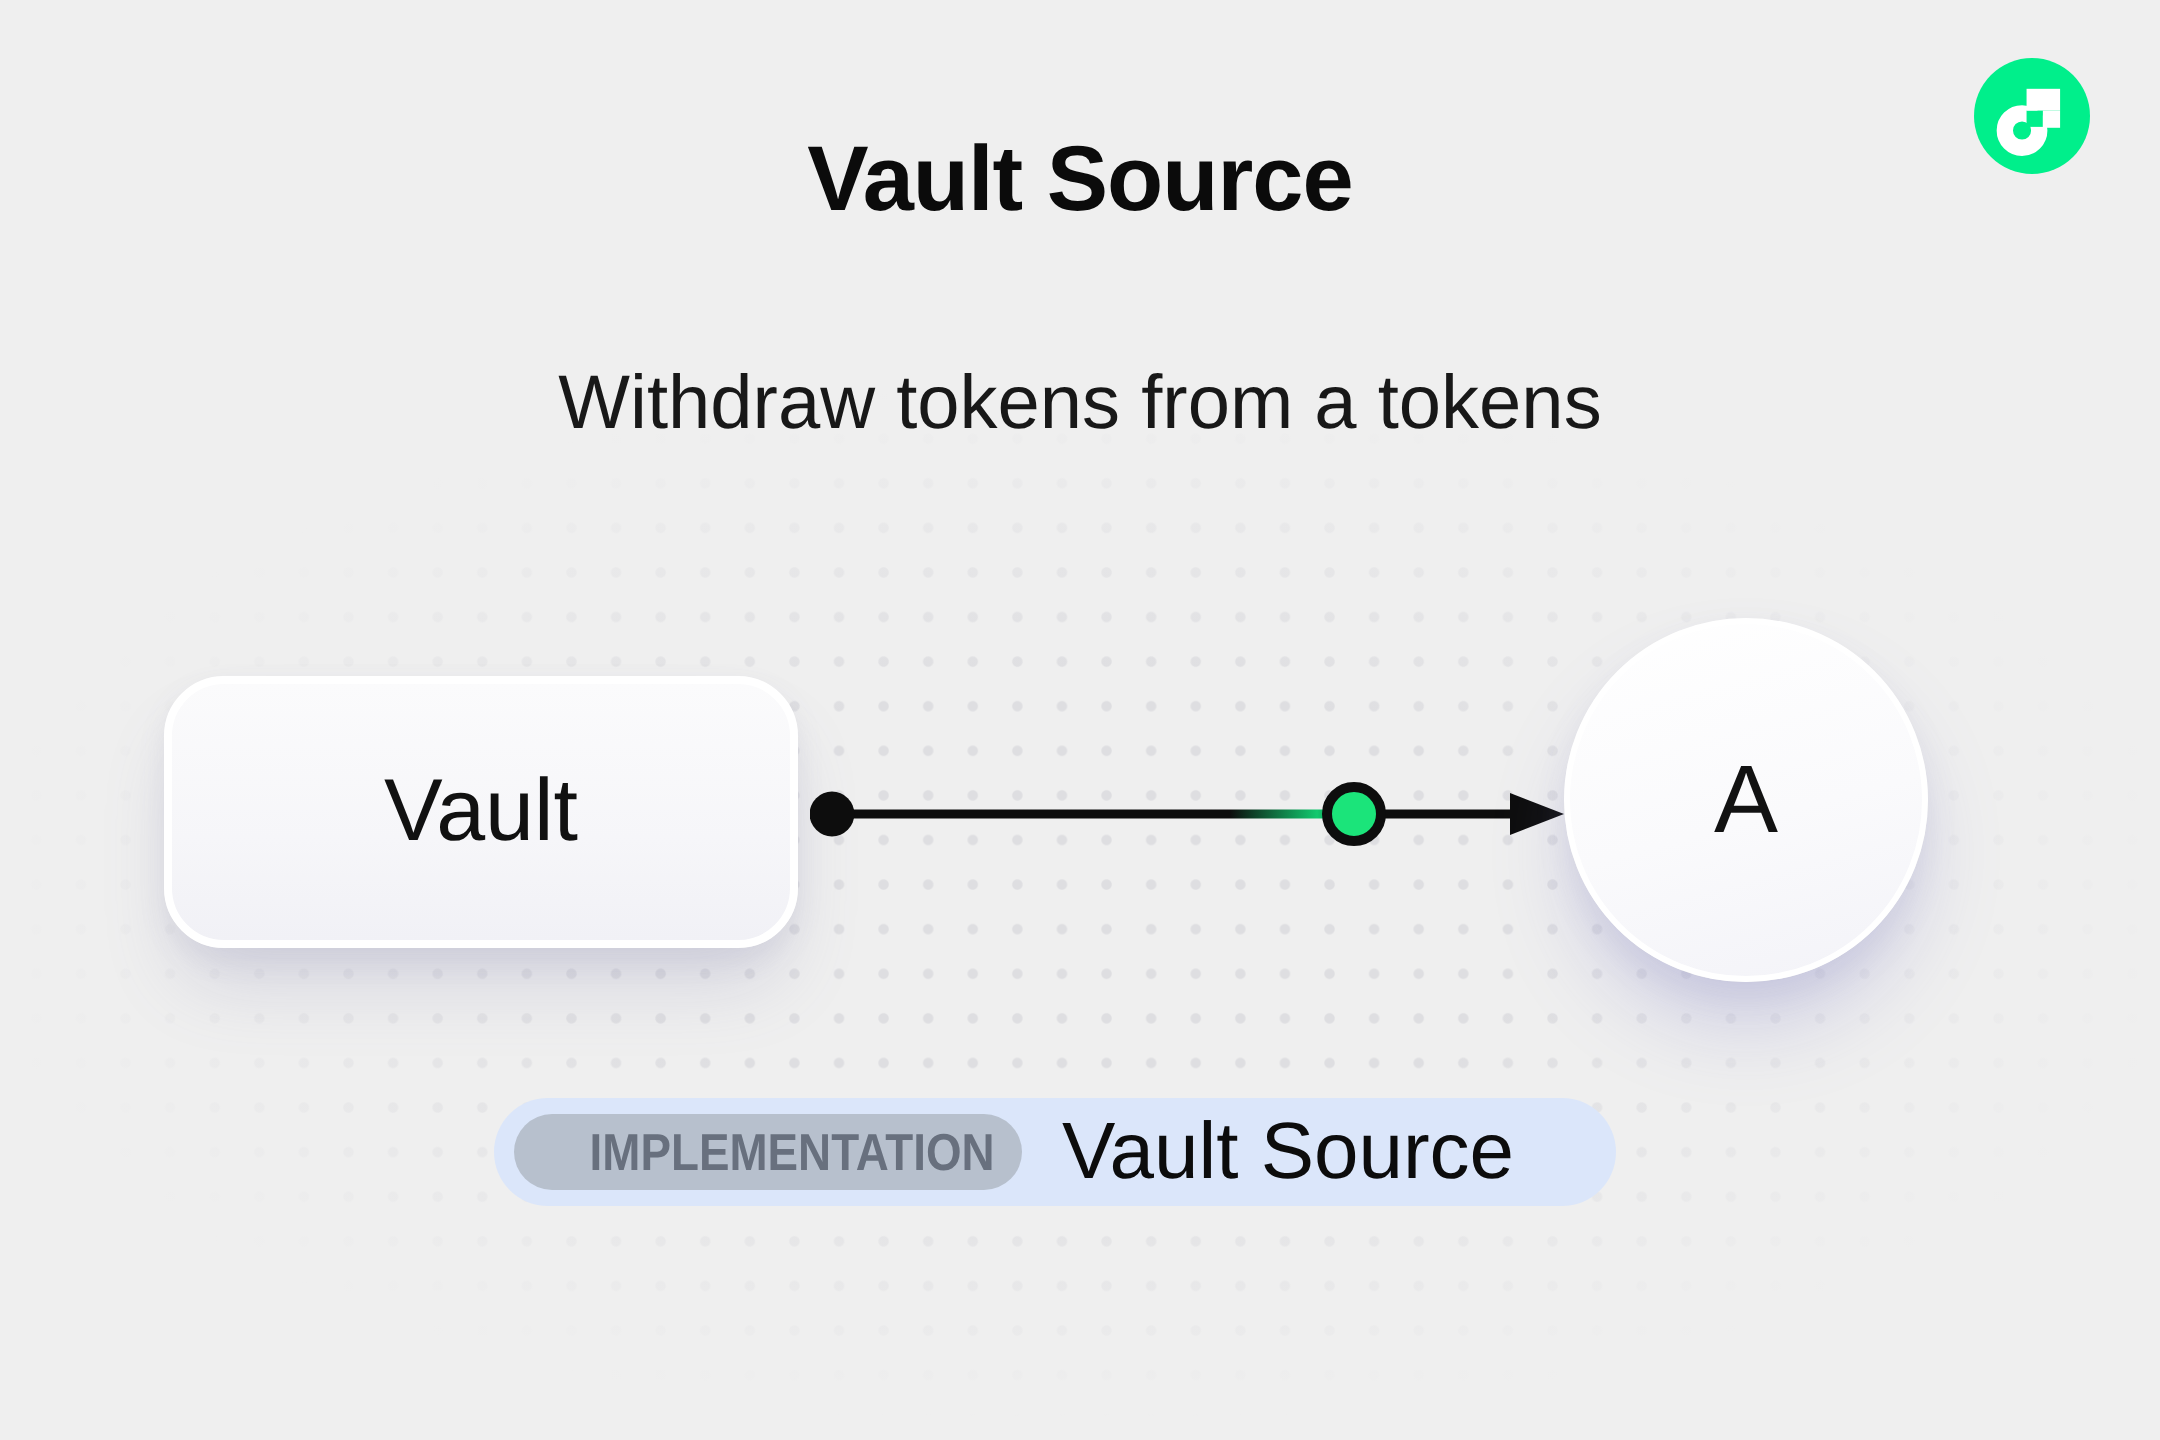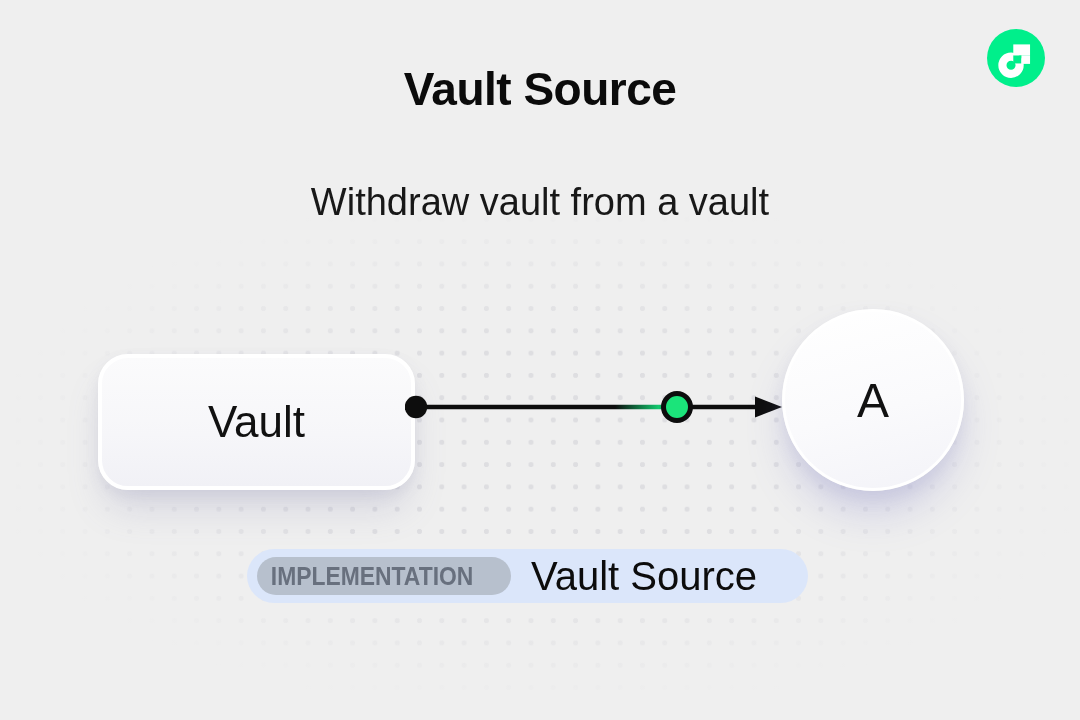--- a/index.html
+++ b/index.html
@@ -28,63 +28,63 @@
     position:absolute;left:0;top:62px;width:1080px;text-align:center;
     font-size:46px;font-weight:700;letter-spacing:-0.5px;color:#0b0b0b;
   }
   .subtitle{
     position:absolute;left:0;top:181px;width:1080px;text-align:center;
     font-size:38px;font-weight:400;color:#181818;
   }
   .logo{position:absolute;left:987px;top:29px;width:58px;height:58px;}
   
   .vault-box{
-    position:absolute;left:98px;top:338px;width:317px;height:136px;
+    position:absolute;left:82px;top:338px;width:317px;height:136px;
     box-sizing:border-box;border:4px solid #ffffff;border-radius:30px;
     background:linear-gradient(180deg,#fbfbfc 0%,#f6f6f9 60%,#f1f1f6 100%);
     box-shadow:0 24px 38px -8px rgba(112,112,165,0.22), 0 6px 14px rgba(120,120,160,0.10);
-    display:flex;align-items:center;justify-content:center;margin-top:16px;
+    display:flex;align-items:center;justify-content:center;
   }
   .vault-box .label{font-size:44px;color:#111;}
   
   .account-circle{
     position:absolute;left:782px;top:309px;width:182px;height:182px;
     box-sizing:border-box;border:3px solid #ffffff;border-radius:50%;
     background:linear-gradient(165deg,#ffffff 0%,#fafafc 55%,#f3f3f8 100%);
     box-shadow:0 26px 42px -6px rgba(125,125,198,0.30), 0 8px 16px rgba(120,120,170,0.10);
     display:flex;align-items:center;justify-content:center;
   }
   .account-circle .label{font-size:48px;color:#121212;}
   .arrow-svg{position:absolute;left:405px;top:385px;}
   
   .badge{
     position:absolute;left:247px;top:549px;width:561px;height:54px;
     border-radius:27px;background:#dbe6fa;
     display:flex;align-items:center;padding:0;box-sizing:border-box;
   }
   .badge .tag-pill{
     margin-left:10px;width:254px;height:38px;border-radius:19px;
-    background:#b7c0cd;display:flex;align-items:center;justify-content:flex-start;
+    background:#b7c0cd;display:flex;align-items:center;justify-content:flex-end;
   }
   .badge .tag-text{
     font-size:26px;font-weight:600;color:#68707e;
     display:inline-block;transform:scaleX(0.88);white-space:nowrap;
   }
   .badge .name{margin-left:20px;font-size:40px;color:#0c0c0c;white-space:nowrap;}
 </style>
 </head>
 <body>
 
 <div class="stage">
 
   <div class="dots"></div>
   <div class="dots-fade"></div>
 
   <div class="title">Vault Source</div>
-  <div class="subtitle">Withdraw vault from a vault</div>
+  <div class="subtitle">Withdraw tokens from a tokens</div>
 
   <svg class="logo" viewBox="0 0 64 64" aria-hidden="true">
     <circle cx="32" cy="32" r="32" fill="#00ef8b"></circle>
     <circle cx="26.5" cy="40" r="9.5" fill="none" stroke="#ffffff" stroke-width="9"></circle>
     <rect x="29" y="29" width="9" height="9" fill="#00ef8b"></rect>
     <rect x="29" y="17" width="18.5" height="12" fill="#ffffff"></rect>
     <rect x="38" y="29" width="9.5" height="9.5" fill="#ffffff"></rect>
   </svg>
 
   <div class="vault-box">

